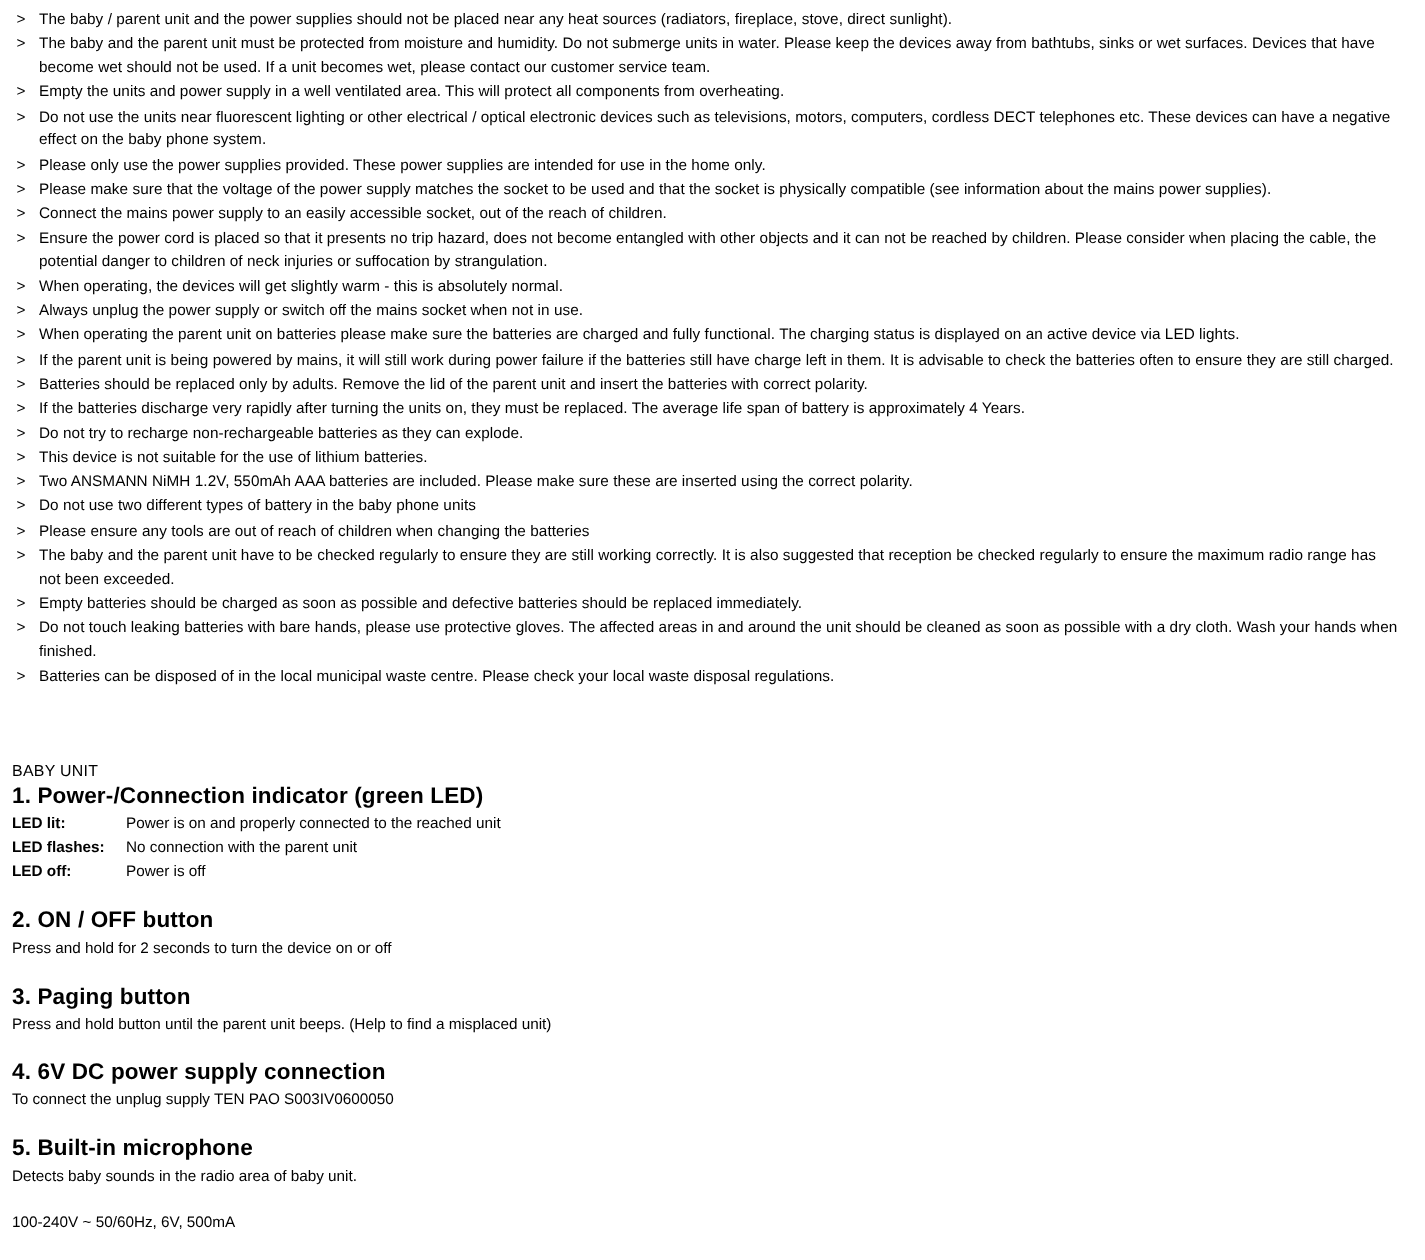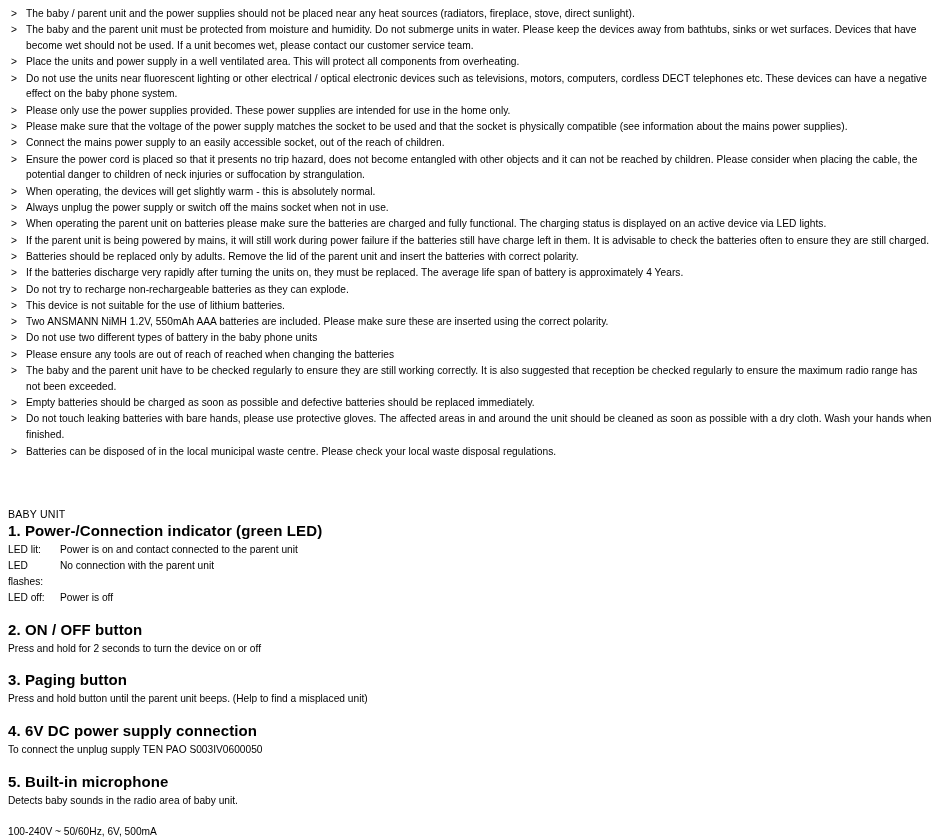--- a/index.html
+++ b/index.html
@@ -79,39 +79,39 @@
   .ledtable {
     border-collapse: collapse;
     margin: 0 0 0 0;
   }
   .ledtable td {
     font-size: 10.2px;
     line-height: 15.8px;
     padding: 0;
     vertical-align: top;
   }
-  .ledtable td.k { width: 52px; }
+  .ledtable td.k { width: 76px; font-weight: bold; }
 </style>
 </head>
 <body>
 
 <div class="page">
 
   <ul class="bullets">
     <li>
         <span class="marker">&gt;</span>
         <span class="btext">The baby / parent unit and the power supplies should not be placed near any heat sources (radiators, fireplace, stove, direct sunlight).</span>
       </li>
     <li>
         <span class="marker">&gt;</span>
         <span class="btext">The baby and the parent unit must be protected from moisture and humidity. Do not submerge units in water. Please keep the devices away from bathtubs, sinks or wet surfaces. Devices that have become wet should not be used. If a unit becomes wet, please contact our customer service team.</span>
       </li>
     <li>
         <span class="marker">&gt;</span>
-        <span class="btext">Place the units and power supply in a well ventilated area. This will protect all components from overheating.</span>
+        <span class="btext">Empty the units and power supply in a well ventilated area. This will protect all components from overheating.</span>
       </li>
     <li>
         <span class="marker">&gt;</span>
         <span class="btext">Do not use the units near fluorescent lighting or other electrical / optical electronic devices such as televisions, motors, computers, cordless DECT telephones etc. These devices can have a negative effect on the baby phone system.</span>
       </li>
     <li>
         <span class="marker">&gt;</span>
         <span class="btext">Please only use the power supplies provided. These power supplies are intended for use in the home only.</span>
       </li>
     <li>
@@ -161,21 +161,21 @@
     <li>
         <span class="marker">&gt;</span>
         <span class="btext">Two ANSMANN NiMH 1.2V, 550mAh AAA batteries are included. Please make sure these are inserted using the correct polarity.</span>
       </li>
     <li>
         <span class="marker">&gt;</span>
         <span class="btext">Do not use two different types of battery in the baby phone units</span>
       </li>
     <li>
         <span class="marker">&gt;</span>
-        <span class="btext">Please ensure any tools are out of reach of reached when changing the batteries</span>
+        <span class="btext">Please ensure any tools are out of reach of children when changing the batteries</span>
       </li>
     <li>
         <span class="marker">&gt;</span>
         <span class="btext">The baby and the parent unit have to be checked regularly to ensure they are still working correctly. It is also suggested that reception be checked regularly to ensure the maximum radio range has not been exceeded.</span>
       </li>
     <li>
         <span class="marker">&gt;</span>
         <span class="btext">Empty batteries should be charged as soon as possible and defective batteries should be replaced immediately.</span>
       </li>
     <li>
@@ -191,21 +191,21 @@
   <div class="lower">
     <div class="col-left">
 
       <div class="section-title">BABY UNIT</div>
 
       <div class="heading">1. Power-/Connection indicator (green LED)</div>
       <table class="ledtable">
         <tbody>
             <tr>
           <td class="k">LED lit:</td>
-          <td class="v">Power is on and contact connected to the parent unit</td>
+          <td class="v">Power is on and properly connected to the reached unit</td>
         </tr>
         <tr>
           <td class="k">LED flashes:</td>
           <td class="v">No connection with the parent unit</td>
         </tr>
         <tr>
           <td class="k">LED off:</td>
           <td class="v">Power is off</td>
         </tr>
       </tbody>

